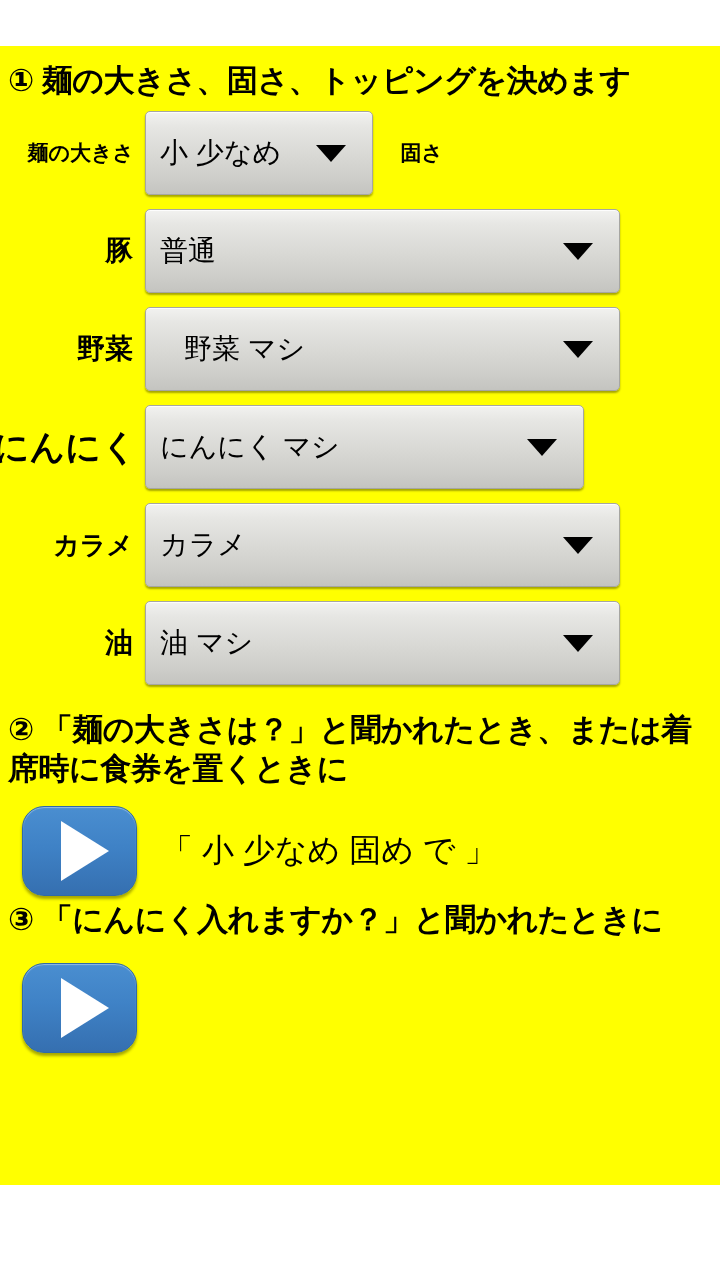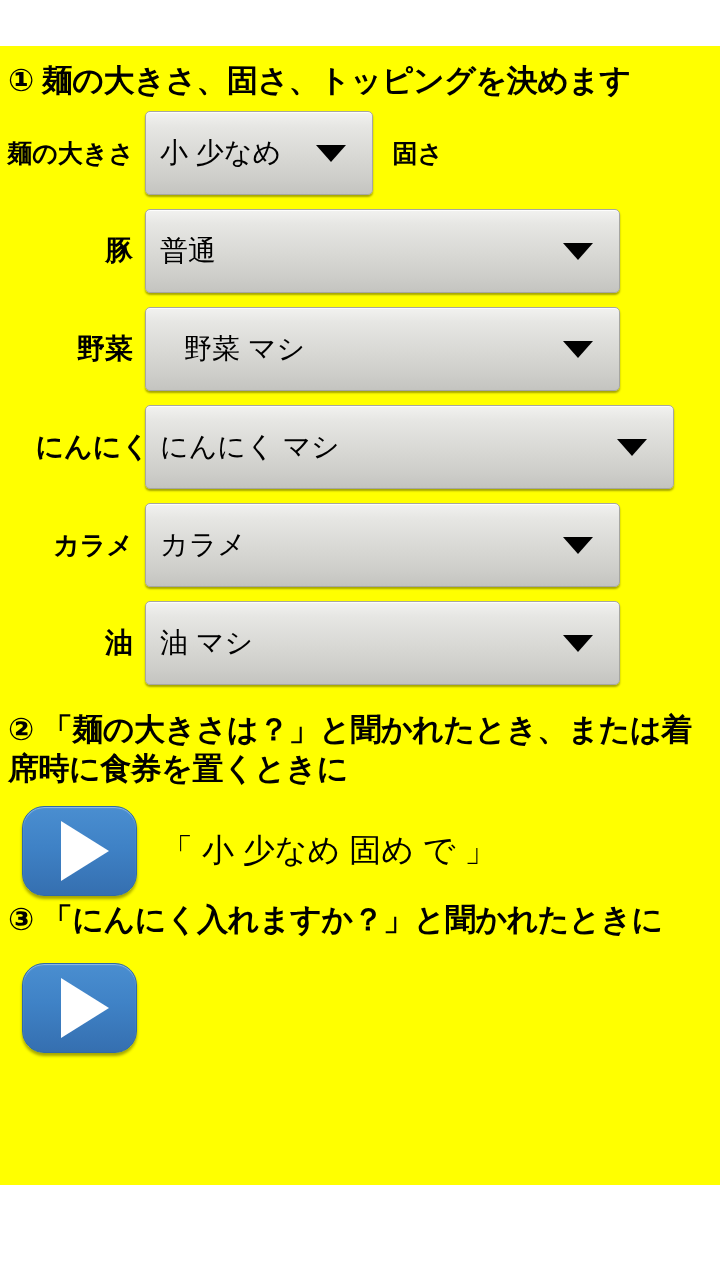--- a/index.html
+++ b/index.html
@@ -82,21 +82,21 @@
     top: 0;
     height: 84px;
     display: flex;
     align-items: center;
     justify-content: flex-end;
     color: #000000;
     font-size: 28px;
     font-weight: 700;
     white-space: nowrap;
   }
-  .row-label.small { font-size: 25px; }
+  .row-label.small { font-size: 21px; }
 
   
   .spinner {
     position: absolute;
     top: 0;
     height: 84px;
     box-sizing: border-box;
     background: linear-gradient(to bottom,
                 #f2f2f0 0%,
                 #e6e6e3 18%,
@@ -215,22 +215,22 @@
 
     <div class="form-row" style="top:261px;">
       <div class="row-label" style="left:0px; width:133px;">野菜</div>
       <div class="spinner" style="left:145px; width:475px;padding-left:24px;">
         <span class="spinner-value">野菜 マシ</span>
         <span class="caret"></span>
       </div>
     </div>
 
     <div class="form-row" style="top:359px;">
-      <div class="row-label" style="left:17px; width:133px; font-size:28px;">にんにく</div>
-      <div class="spinner" style="left:145px; width:529px;">
+      <div class="row-label" style="left:4px; width:133px; font-size:35px;">にんにく</div>
+      <div class="spinner" style="left:145px; width:439px;">
         <span class="spinner-value">にんにく マシ</span>
         <span class="caret"></span>
       </div>
     </div>
 
     <div class="form-row" style="top:457px;">
       <div class="row-label" style="left:0px; width:133px; font-size:26px;">カラメ</div>
       <div class="spinner" style="left:145px; width:475px;">
         <span class="spinner-value">カラメ</span>
         <span class="caret"></span>

